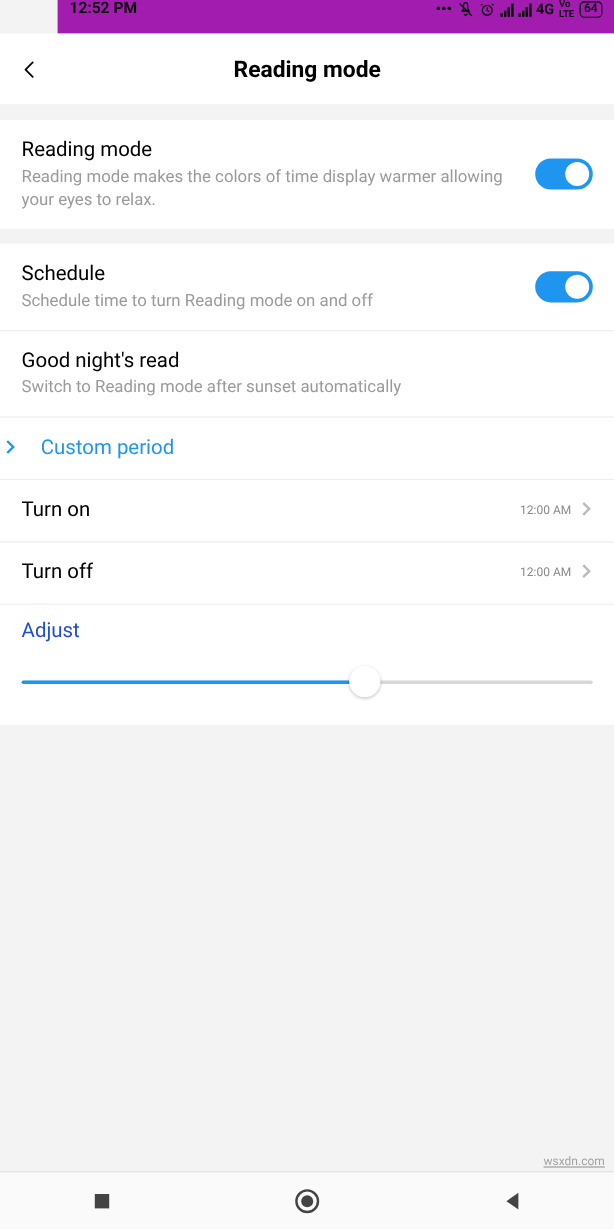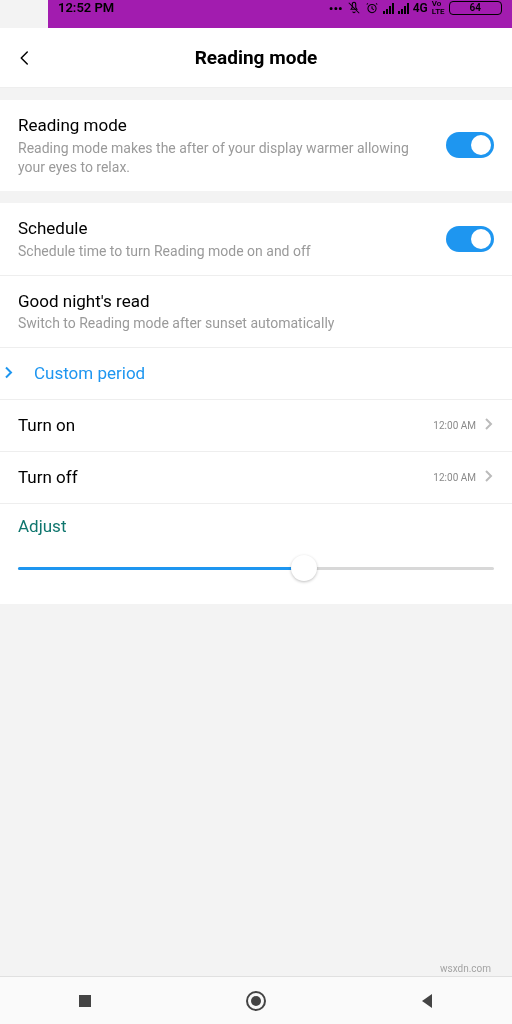--- a/index.html
+++ b/index.html
@@ -44,21 +44,21 @@
       gap: 1px;
       height: 11px;
     }
     .signal-bars span {
       width: 2px;
       background: #000;
     }
     .battery {
       border: 1px solid #000;
       border-radius: 4px;
-      padding: 0 20px;
+      padding: 0 3px;
       font-size: 10px;
       line-height: 12px;
     }
     .header {
       background: #fff;
       display: flex;
       align-items: center;
       height: 60px;
       position: relative;
       border-bottom: 1px solid #eee;
@@ -147,21 +147,21 @@
     }
     .right-chevron {
       flex-shrink: 0;
     }
     .adjust-block {
       padding: 12px 18px 26px 18px;
       background: #fff;
     }
     .adjust-label {
       font-size: 17px;
-      color: #0f766e;
+      color: #1d4ed8;
     }
     .slider {
       margin-top: 22px;
       position: relative;
       height: 20px;
       display: flex;
       align-items: center;
     }
     .slider-track {
       height: 3px;
@@ -204,24 +204,25 @@
     }
     .nav-btn {
       width: 33%;
       height: 100%;
       display: flex;
       align-items: center;
       justify-content: center;
     }
     .watermark {
       position: absolute;
-      right: 21px;
+      right: 8px;
       bottom: 50px;
       font-size: 10px;
       color: rgba(0,0,0,0.35);
+      text-decoration: underline;
     }
   </style>
 </head>
 <body>
 
 <div class="status-bar">
   <span>12:52 PM</span>
   <div class="status-right">
     <span class="sb-icon">•••</span>
     <span class="sb-icon">
@@ -262,21 +263,21 @@
   </div>
   <div class="header-title">Reading mode</div>
 </div>
 
 <div class="section-gap"></div>
 
 <div class="content">
   <div class="item no-border">
     <div class="item-text">
       <div class="item-title">Reading mode</div>
-      <div class="item-desc">Reading mode makes the after of your display warmer allowing your eyes to relax.</div>
+      <div class="item-desc">Reading mode makes the colors of time display warmer allowing your eyes to relax.</div>
     </div>
     <div class="toggle"></div>
   </div>
 </div>
 
 <div class="section-gap"></div>
 
 <div class="content">
   <div class="item">
     <div class="item-text">

